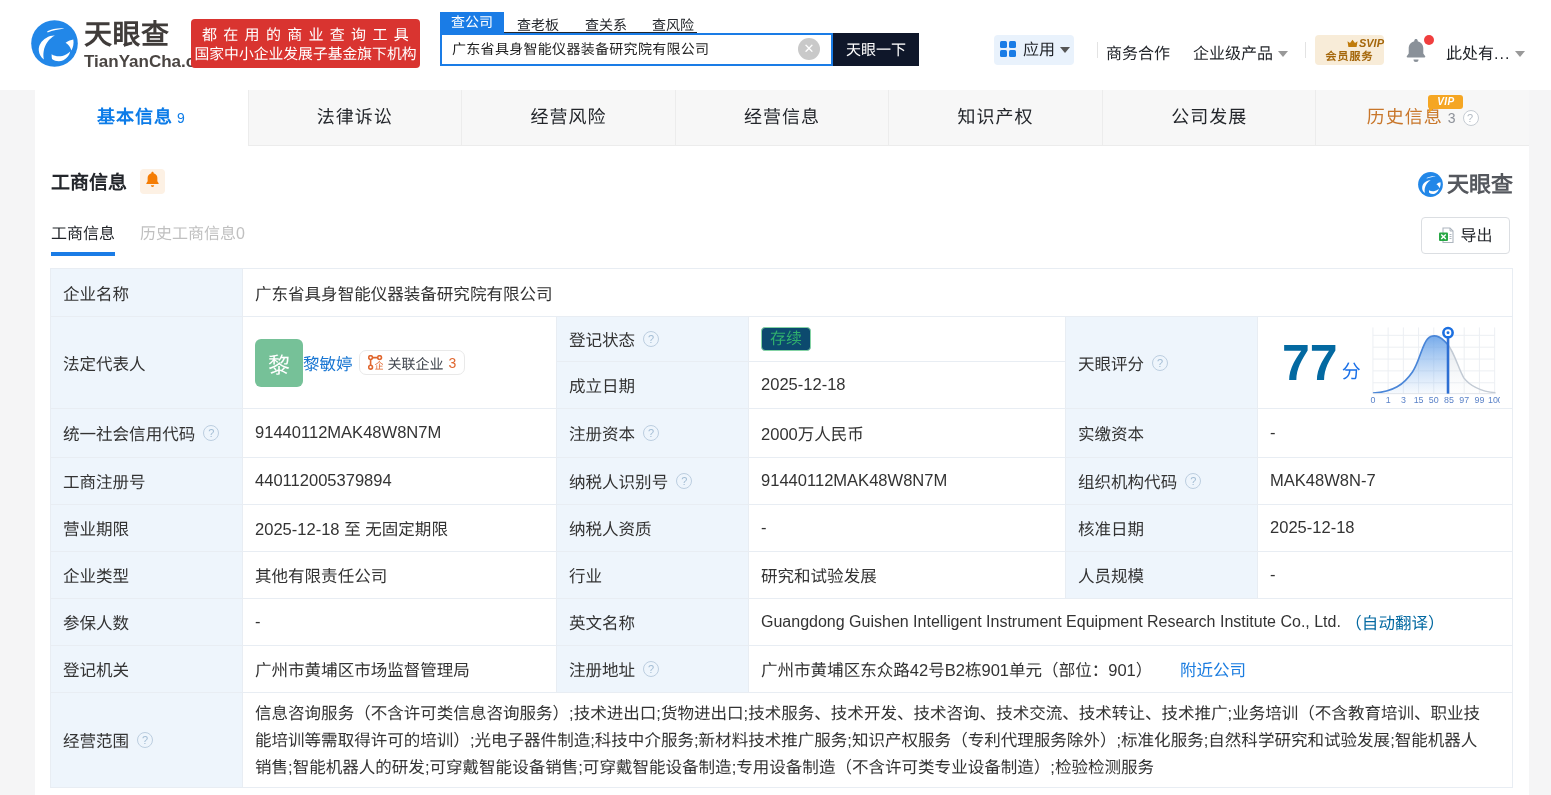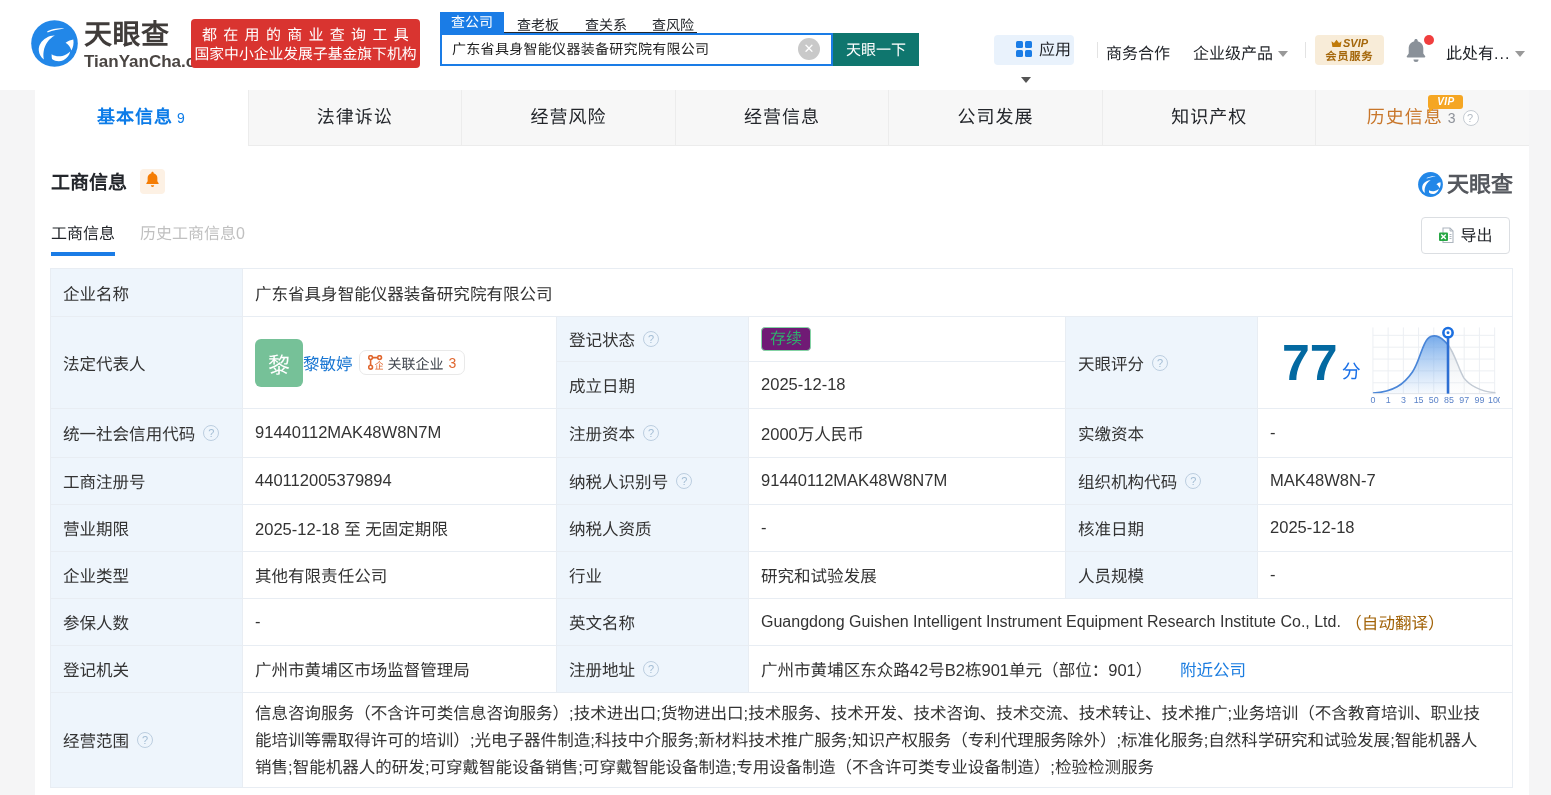--- a/index.html
+++ b/index.html
@@ -11,27 +11,27 @@
 .logotxt{position:absolute;left:84px;top:20px;font-size:28px;font-weight:bold;color:#403c3a;letter-spacing:.5px;line-height:30px;}
 .logodom{position:absolute;left:84px;top:52px;font-size:17px;font-weight:bold;color:#4a4542;letter-spacing:0;}
 .redbadge{position:absolute;left:191px;top:19px;width:229px;height:49px;background:#d93430;border-radius:4px;color:#fff;text-align:center;}
 .redbadge .l1{font-size:15px;line-height:15px;letter-spacing:6.3px;margin-top:8px;text-indent:6px;white-space:nowrap;}
 .redbadge .l2{font-size:14.8px;line-height:15px;letter-spacing:0;margin-top:5px;white-space:nowrap;}
 .stabs{position:absolute;top:12px;left:440px;width:257px;height:21px;border-bottom:1px solid #23262b;}
 .stab{position:absolute;font-size:14px;color:#23262b;top:2px;}
 .stab.on{top:0;background:#1a7ce6;color:#fff;width:64px;height:21px;line-height:21px;text-align:center;}
 .sinput{position:absolute;left:440px;top:33px;width:393px;height:33px;border:2px solid #1a7ce6;background:#fff;font-size:14px;letter-spacing:.3px;color:#222;line-height:29px;padding-left:10px;white-space:nowrap;}
 .sclear{position:absolute;left:798px;top:38px;width:22px;height:22px;border-radius:50%;background:#c9c9c9;color:#fff;text-align:center;line-height:21px;font-size:13px;}
-.sbtn{position:absolute;left:833px;top:33px;width:86px;height:33px;background:#0f766e;color:#fff;font-size:15px;text-align:center;line-height:33px;}
-.appchip{position:absolute;left:994px;top:35px;width:80px;height:30px;background:#e9f2fc;border-radius:4px;line-height:30px;font-size:16px;color:#23262b;padding-left:22px;}
+.sbtn{position:absolute;left:833px;top:33px;width:86px;height:33px;background:#0f172a;color:#fff;font-size:15px;text-align:center;line-height:33px;}
+.appchip{position:absolute;left:994px;top:35px;width:80px;height:30px;background:#e9f2fc;border-radius:4px;line-height:30px;font-size:16px;color:#23262b;padding-left:6px;}
 .caret{display:inline-block;width:0;height:0;border-left:5px solid transparent;border-right:5px solid transparent;border-top:6px solid #555;vertical-align:middle;margin-left:5px;margin-top:-2px;}
 .hsep{position:absolute;top:42px;width:1px;height:16px;background:#e3e3e3;}
 .hlink{position:absolute;top:40px;font-size:16px;color:#23262b;white-space:nowrap;}
 .svip{position:absolute;left:1315px;top:35px;width:69px;height:30px;background:#f8ecd8;border-radius:4px;text-align:center;color:#a4660a;}
-.svip .a{font-size:11px;font-weight:bold;font-style:italic;line-height:13px;margin-top:2px;}
+.svip .a{font-size:11px;font-weight:bold;font-style:italic;line-height:13px;margin-top:2px;text-align:right;}
 .svip .b{font-size:11px;font-weight:bold;line-height:12px;letter-spacing:1px;}
 .belldot{position:absolute;left:1424px;top:35px;width:10px;height:10px;border-radius:50%;background:#f03e3e;z-index:2;}
 
 .card{position:absolute;left:35px;top:90px;width:1494px;height:705px;background:#fff;}
 .tabbar{position:absolute;left:0;top:0;width:1494px;height:56px;display:flex;}
 .tab{flex:1;background:#f7f7f7;border-bottom:1px solid #ececec;border-right:1px solid #ececec;text-align:center;line-height:55px;font-size:18px;letter-spacing:1px;color:#23262b;white-space:nowrap;}
 .tab:last-child{border-right:none;}
 .tab.on{background:#fff;border-bottom:none;color:#0d7ce8;font-weight:bold;}
 .tab .cnt{font-size:14px;color:#0d7ce8;font-weight:normal;margin-left:4px;}
 .tab.his{color:#c8762a;position:relative;}
@@ -50,24 +50,24 @@
 .tbl{position:absolute;left:15px;top:178px;width:1463px;border:1px solid #e8edf3;display:grid;grid-template-columns:192px 314px 192px 317px 192px 254px;grid-template-rows:48px 45px 47px 49px 47px 47px 47px 47px 47px 94px;}
 .c{border-right:1px solid #e8edf3;border-bottom:1px solid #e8edf3;display:flex;align-items:center;padding:9px 12px;font-size:16.55px;color:#333;overflow:hidden;white-space:nowrap;}
 .lb{background:#eef5fc;}
 .noR{border-right:none;}
 .noB{border-bottom:none;}
 .qm2{display:inline-block;width:16px;height:16px;border:1px solid #bccee0;border-radius:50%;color:#a3bdd4;font-size:11px;line-height:14px;text-align:center;margin-left:8px;flex:none;}
 .avatar{width:48px;height:48px;border-radius:6px;background:#76c198;color:#fff;font-size:22px;display:flex;align-items:center;justify-content:center;}
 .blue{color:#1775d2;}
 .relbadge{height:25px;border:1px solid #e9e9e9;border-radius:7px;display:flex;align-items:center;padding:0 8px;font-size:14px;color:#41464f;background:#fff;}
 .relbadge .n{color:#e0672f;margin-left:5px;}
-.cunxu{display:inline-block;height:24px;line-height:22px;border:1px solid #84d3a5;background:#701a75;color:#30af6d;font-size:16px;border-radius:4px;padding:0 8px;}
+.cunxu{display:inline-block;height:24px;line-height:22px;border:1px solid #84d3a5;background:#0c4a6e;color:#30af6d;font-size:16px;border-radius:4px;padding:0 8px;}
 .score77{font-size:50px;font-weight:bold;color:#0369a1;line-height:42px;}
 .scorefen{font-size:19px;color:#1b71e8;margin-left:4px;margin-top:14px;}
-.gray{color:#a16207;}
+.gray{color:#0369a1;}
 .opscope{align-items:flex-start;white-space:normal;line-height:27px;padding-top:7px;padding-right:0;display:block;}
 </style>
 </head>
 <body>
 
 <div class="header">
   <svg class="abs" style="left:31px;top:20px" width="47" height="47" viewBox="0 0 47 47">
   <circle cx="23.5" cy="23.5" r="23.3" fill="#2287e8"></circle>
   <g fill="#fff">
     <path d="M16.2 11.3 C21 8.9 27.5 7.7 33.4 8.4 C27.8 9.2 21.8 10.0 16.6 12.4 Z"></path>
@@ -114,22 +114,22 @@
   <div class="belldot"></div>
   <div class="hlink" style="left:1446px">此处有<span style="letter-spacing:1px">...</span><span class="caret" style="border-top-color:#999"></span></div>
 </div>
 
 <div class="card">
   <div class="tabbar">
     <div class="tab on">基本信息<span class="cnt">9</span></div>
     <div class="tab">法律诉讼</div>
     <div class="tab">经营风险</div>
     <div class="tab">经营信息</div>
+    <div class="tab">知识产权</div>
     <div class="tab">公司发展</div>
-    <div class="tab">知识产权</div>
     <div class="tab his">历史信息<span class="n3">3</span> <span class="qm">?</span><span class="viptag">VIP</span></div>
   </div>
   <div class="sectitle">工商信息</div>
   <div class="bellchip"><svg width="15" height="16" viewBox="0 0 22 24">
         <path d="M11 1c.9 0 1.7.7 1.7 1.6v.7c3.4.8 5.6 3.6 5.6 7v5.2l1.9 2.8c.3.5 0 1.2-.7 1.2H2.5c-.7 0-1-.7-.7-1.2l1.9-2.8v-5.2c0-3.4 2.2-6.2 5.6-7v-.7C9.3 1.7 10.1 1 11 1z" fill="#f57d04"></path>
         <path d="M8.5 21.5h5a2.5 2.5 0 0 1-5 0z" fill="#f57d04"></path>
       </svg></div>
   <div class="wmark"><svg width="25" height="25" style="vertical-align:-5px;margin-right:4px" viewBox="0 0 47 47">
   <circle cx="23.5" cy="23.5" r="23.3" fill="#2287e8"></circle>
   <g fill="#fff">

